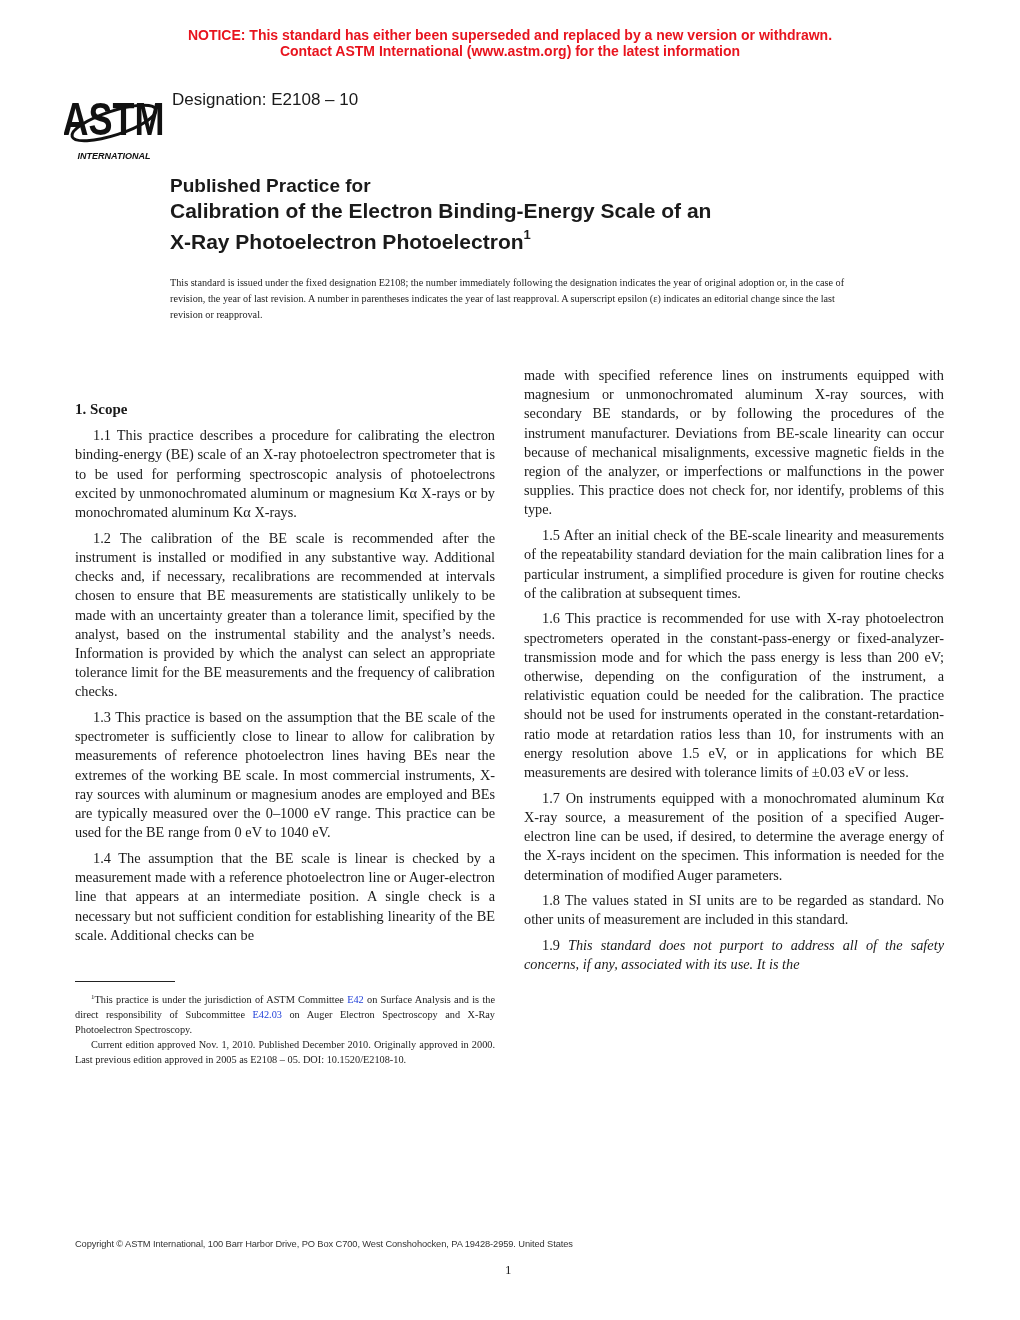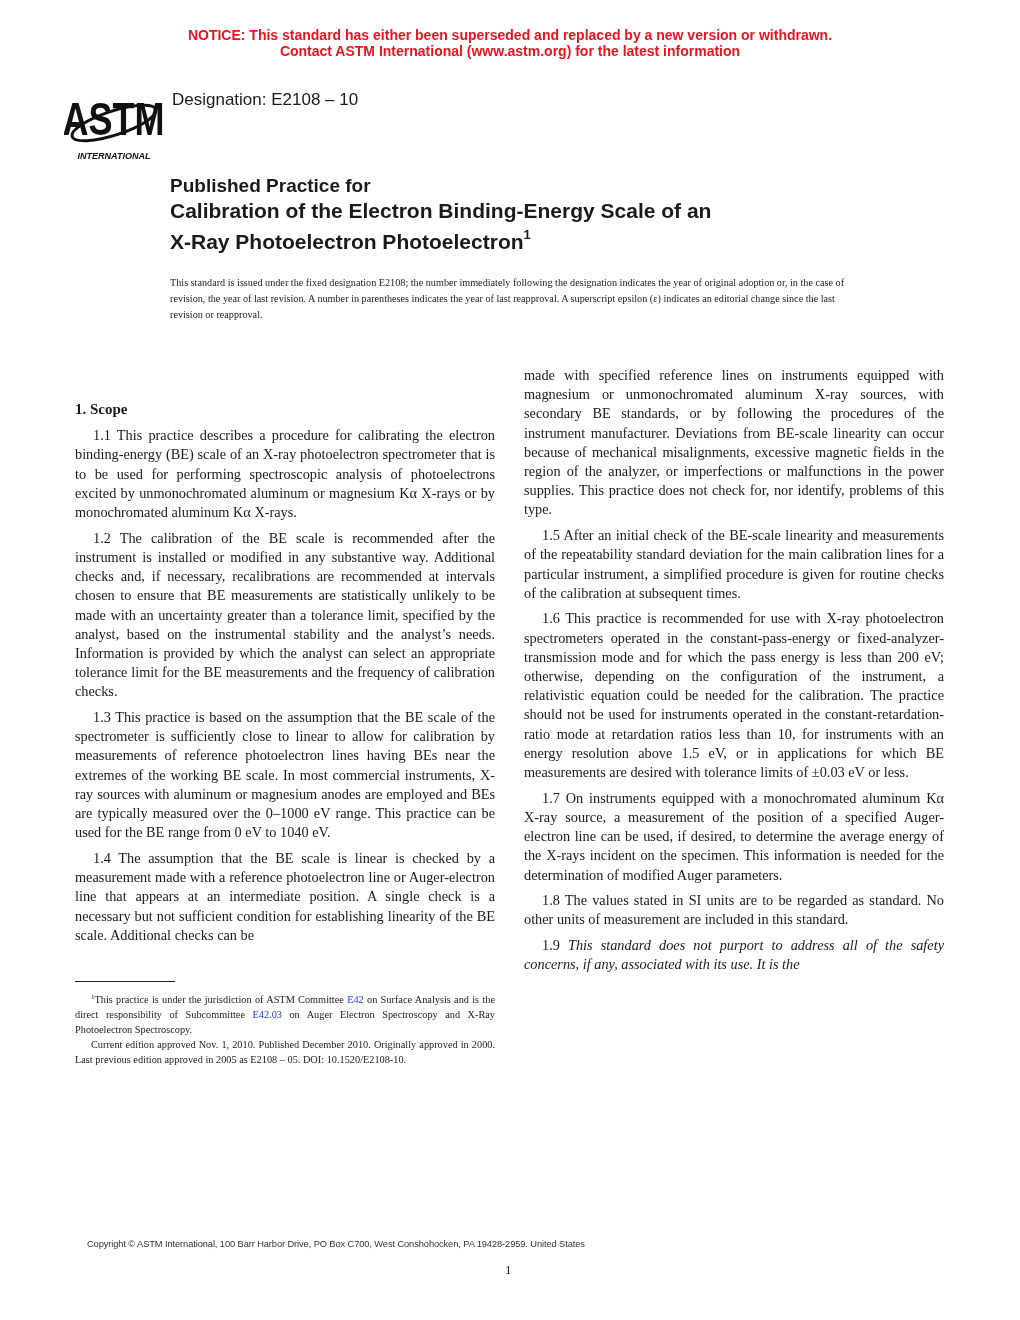--- a/index.html
+++ b/index.html
@@ -23,21 +23,21 @@
   .col p { margin: 0 0 6.5px 0; text-indent: 18px; }
   .col p.cont { text-indent: 0; }
   .section-heading { font-weight: bold; font-size: 15px; margin: 0 0 7px 0; }
   .italic { font-style: italic; }
   .fn-rule { position: absolute; left: 75px; top: 981px; width: 100px; border-top: 1px solid #222; }
   .footnotes { position: absolute; left: 75px; top: 990px; width: 420px; font-family: "Liberation Serif", serif;
     font-size: 10.3px; line-height: 15px; text-align: justify; color: #222; }
   .footnotes p { margin: 0; text-indent: 16px; }
   .footnotes sup { font-size: 7px; }
   .link { color: #1f3fd8; }
-  .copyright { position: absolute; left: 87px; top: 1239px; font-family: "Liberation Sans", sans-serif;
+  .copyright { position: absolute; left: 75px; top: 1239px; font-family: "Liberation Sans", sans-serif;
     font-size: 9.3px; color: #333; letter-spacing: -0.1px; }
   .page-num { position: absolute; left: 505px; top: 1262px; font-family: "Liberation Serif", serif;
     font-size: 13px; color: #222; }
 </style>
 </head>
 <body>
 
 <div class="notice">
   <div>NOTICE: This standard has either been superseded and replaced by a new version or withdrawn.</div>
   <div>Contact ASTM International (www.astm.org) for the latest information</div>

